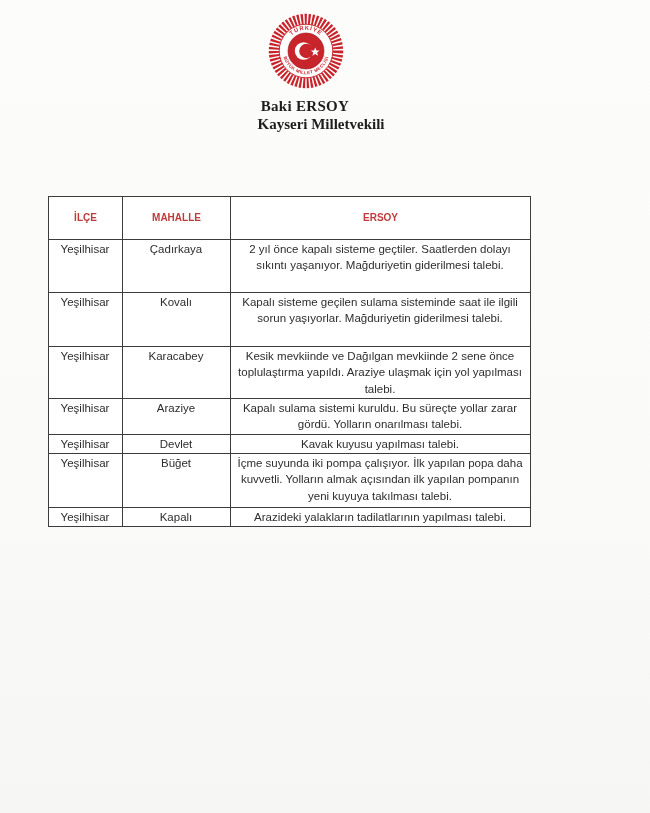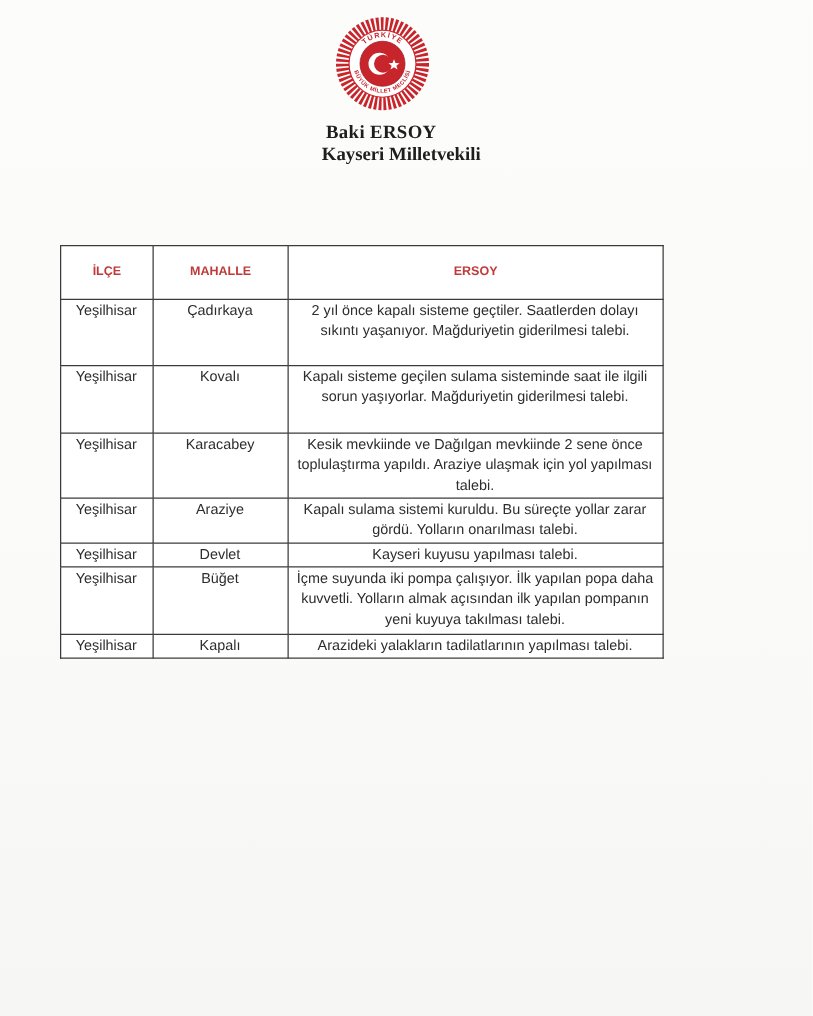--- a/index.html
+++ b/index.html
@@ -129,21 +129,21 @@
         <td>Kesik mevkiinde ve Dağılgan mevkiinde 2 sene önce toplulaştırma yapıldı. Araziye ulaşmak için yol yapılması talebi.</td>
       </tr>
       <tr>
         <td>Yeşilhisar</td>
         <td>Araziye</td>
         <td>Kapalı sulama sistemi kuruldu. Bu süreçte yollar zarar gördü. Yolların onarılması talebi.</td>
       </tr>
       <tr>
         <td>Yeşilhisar</td>
         <td>Devlet</td>
-        <td>Kayseri kuyusu yapılması talebi.</td>
+        <td>Kavak kuyusu yapılması talebi.</td>
       </tr>
       <tr>
         <td>Yeşilhisar</td>
         <td>Büğet</td>
         <td>İçme suyunda iki pompa çalışıyor. İlk yapılan popa daha kuvvetli. Yolların almak açısından ilk yapılan pompanın yeni kuyuya takılması talebi.</td>
       </tr>
       <tr>
         <td>Yeşilhisar</td>
         <td>Kapalı</td>
         <td>Arazideki yalakların tadilatlarının yapılması talebi.</td>

